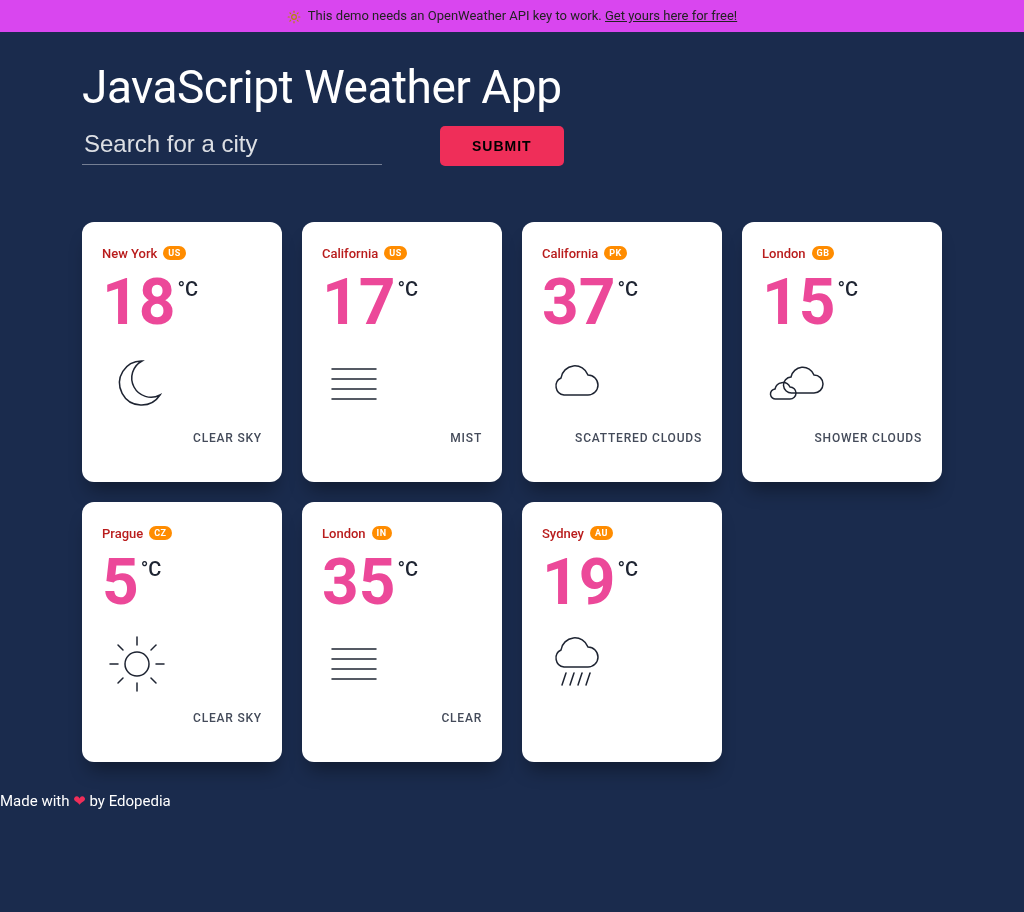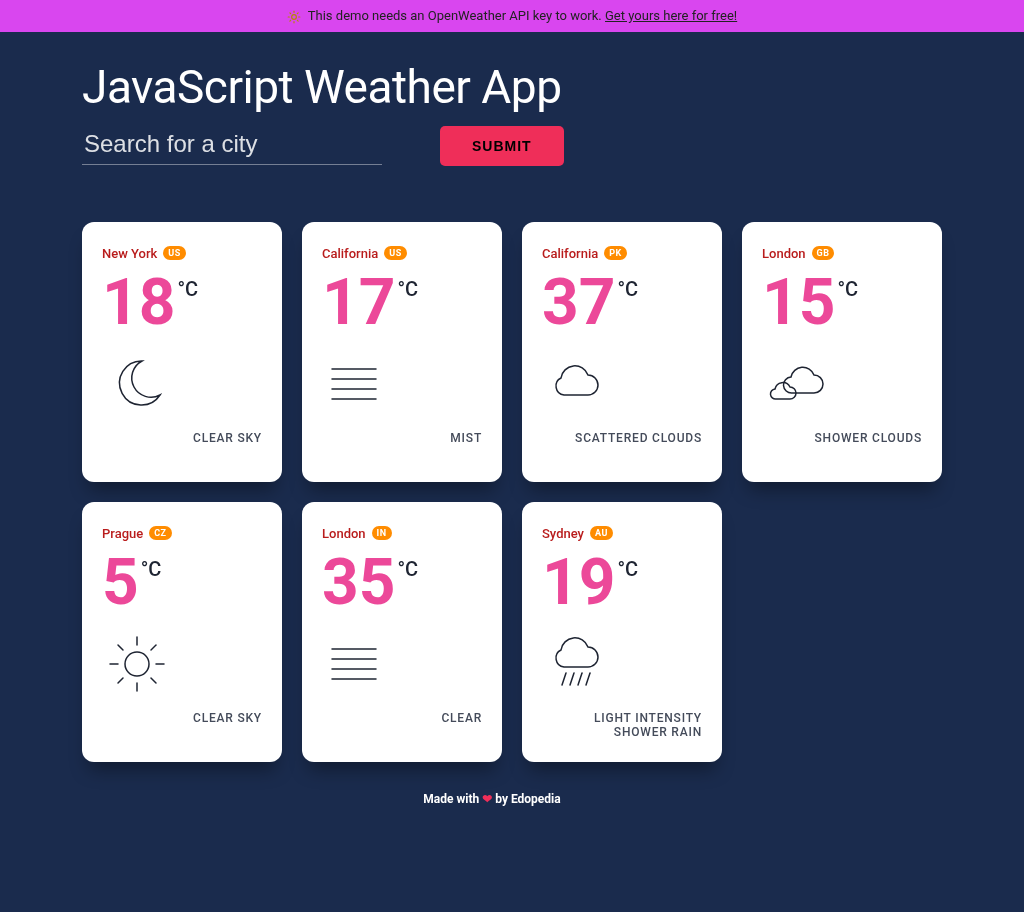--- a/index.html
+++ b/index.html
@@ -119,25 +119,25 @@
   }
   .icon-box svg { width: 70px; height: 70px; stroke: #1e2432; fill: none; stroke-width: 1.5; }
   .desc {
     font-size: 12px;
     letter-spacing: 0.8px;
     color: #444b5a;
     font-weight: 500;
     text-align: right;
   }
   .footer {
-    text-align: center;
-    font-size: 12px;
+    text-align: left;
+    font-size: 15px;
     color: #fff;
     padding: 30px 40px 0 0;
-    font-weight: 700;
+    font-weight: 400;
   }
   .footer .heart { color: #ef2e59; }
 </style>
 </head>
 <body>
 
 <div class="banner">
   <svg width="14" height="14" viewBox="0 0 24 24" fill="none" stroke="#b58900" stroke-width="2">
       <circle cx="12" cy="12" r="4"></circle>
       <g stroke-linecap="round">
@@ -266,21 +266,20 @@
     </div>
     <div class="temp-row">
       <span class="temp-val">19</span>
       <span class="temp-unit">°C</span>
     </div>
     <div class="icon-box">
       <svg viewBox="0 0 70 70">
             <use href="#ic-rain"></use>
           </svg>
     </div>
-    <div class="desc">LIGHT INTENSITY SHOWER RAIN</div>
   </div>
     </div>
 </div>
 
 <div class="footer">
   <span>Made with </span><span class="heart">❤</span><span> by Edopedia</span>
 </div>
 
 <svg width="0" height="0" style="position:absolute">
   <defs>

